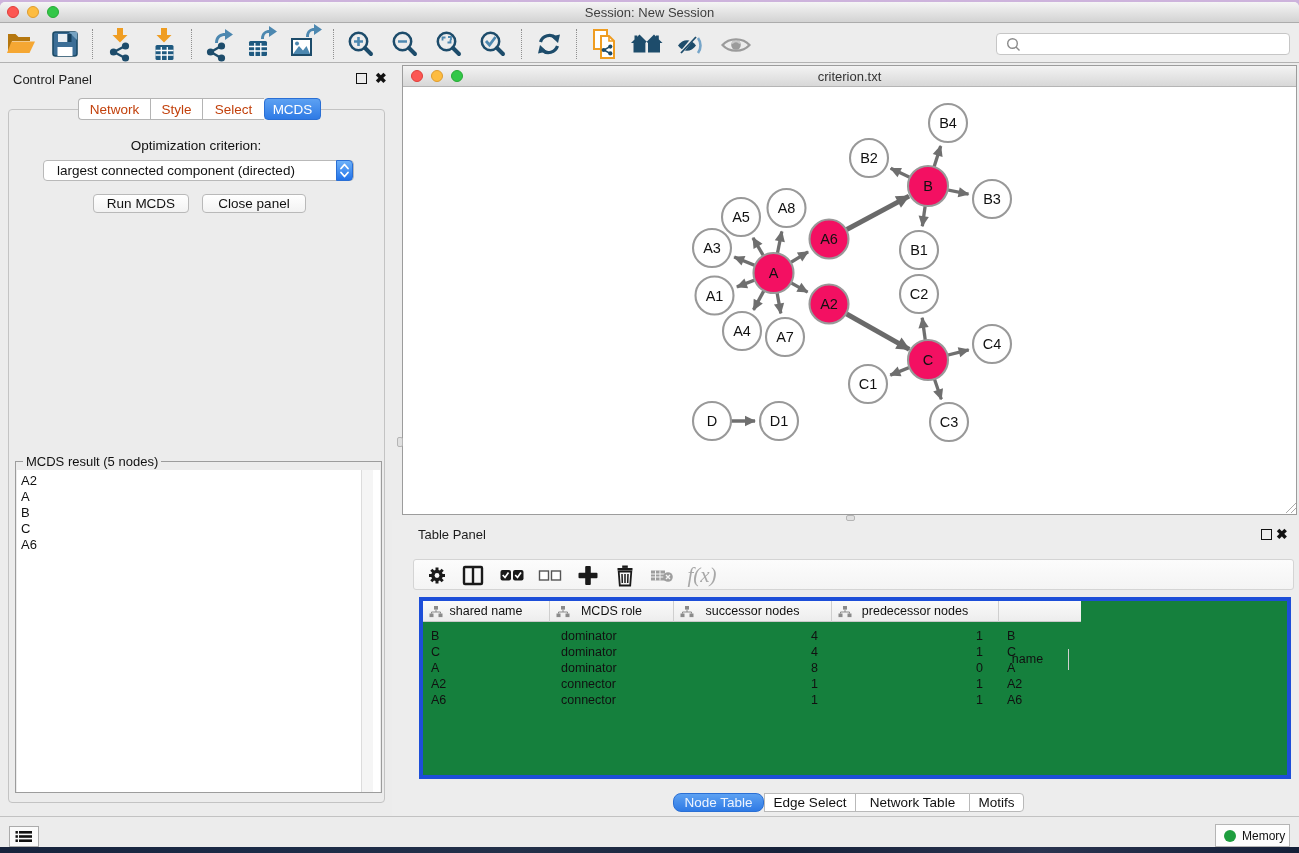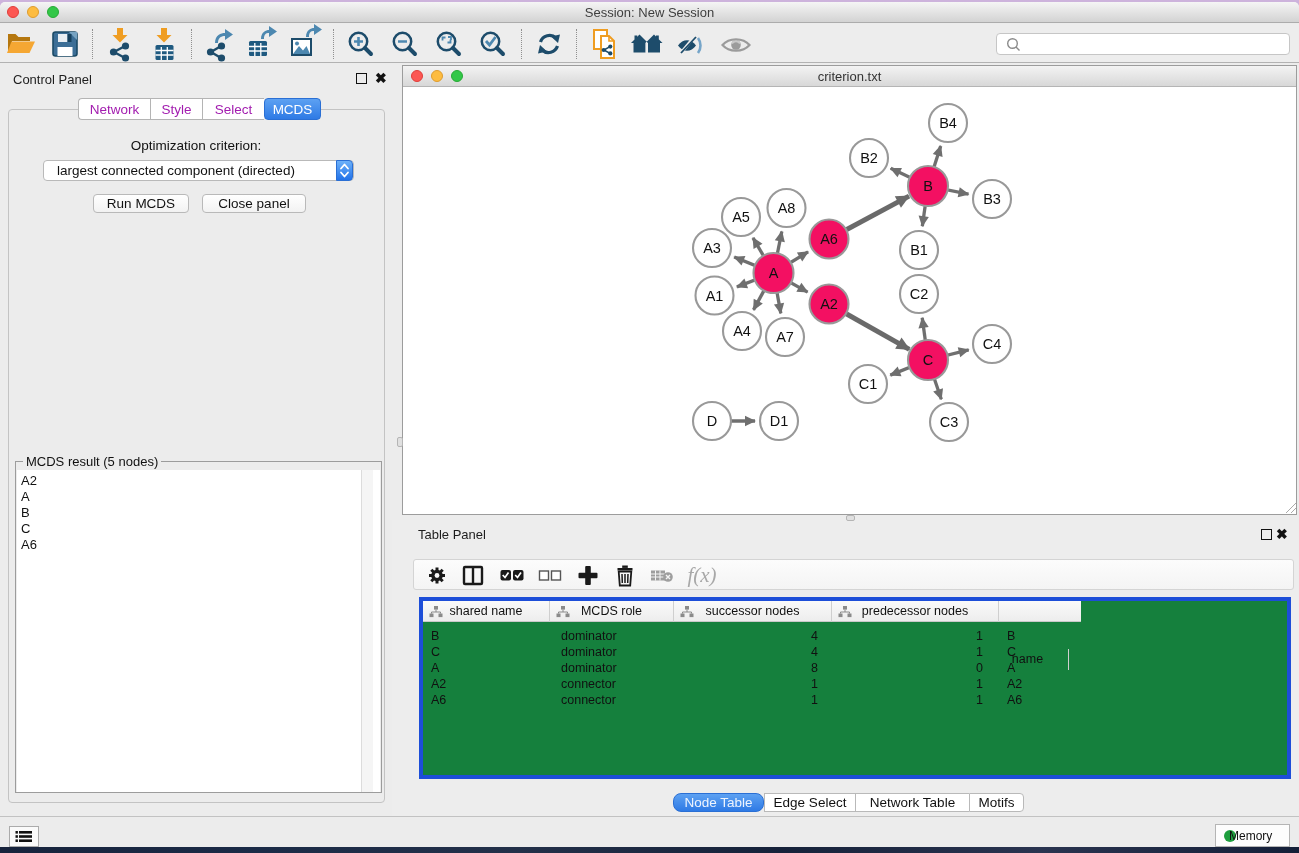--- a/index.html
+++ b/index.html
@@ -16,21 +16,21 @@
 #toolbar { position:absolute; left:0; top:22px; width:1299px; height:39px; background:#ededed; border-bottom:1px solid #b2b2b2; }
 .tsep { position:absolute; top:5px; height:30px; width:0; border-left:1px dotted #8f8f8f; }
 #searchbox { position:absolute; left:996px; top:9px; width:294px; height:22px; background:#fff; border:1px solid #c6c6c6; border-radius:4px; }
 
 #cpanel { position:absolute; left:0; top:62px; width:392px; height:752px; background:#ececec; }
 #cpanel .hdr { position:absolute; left:13px; top:8px; font-size:13px; color:#1d1d1d; }
 .sqicon { position:absolute; width:11px; height:11px; border:1.5px solid #111; top:9px; }
 .xicon  { position:absolute; top:6px; font-size:14px; font-weight:bold; color:#111; }
 #cp-inner { position:absolute; left:8px; top:45px; width:377px; height:694px; border:1px solid #c3c3c3; border-radius:4px; }
 #cp-tabs { position:absolute; left:78px; top:34px; height:22px; display:flex; }
-#cp-tabs .tab { height:22px; line-height:21px; font-size:13.5px; text-align:center; background:#fff; border:1px solid #b4b4b4; border-right:none; color:#a21caf; }
+#cp-tabs .tab { height:22px; line-height:21px; font-size:13.5px; text-align:center; background:#fff; border:1px solid #b4b4b4; border-right:none; color:#c2410c; }
 #cp-tabs .tab.first { border-radius:4px 0 0 4px; }
 #cp-tabs .tab.sel { background:linear-gradient(#5da1f2,#2e7ae5); color:#fff; border:1px solid #2a6fd4; border-radius:4px; }
 .optlabel { position:absolute; left:0; width:392px; top:74px; text-align:center; font-size:13.5px; color:#111; }
 #combo { position:absolute; left:43px; top:96px; width:311px; height:21px; background:#fff; border:1px solid #b9b9b9; border-radius:4px; }
 #combo .txt { position:absolute; left:13px; top:2px; font-size:13.5px; color:#111; }
 #combo .step { position:absolute; right:0; top:-1px; width:17px; height:21px; background:linear-gradient(#6db1f9,#2272e9); border-radius:0 4px 4px 0; border:1px solid #2a6fd4; }
 .btn { position:absolute; height:19px; background:linear-gradient(#ffffff,#f2f2f2); border:1px solid #b9b9b9; border-radius:4px; font-size:13.5px; color:#111; text-align:center; line-height:17px; }
 #fieldset { position:absolute; left:15px; top:397px; width:367px; height:332px; border:1px solid #9c9c9c; }
 #fieldset .legend { position:absolute; left:7px; top:-8px; background:#ececec; padding:0 3px; font-size:13px; color:#111; }
 #mlist { position:absolute; left:1px; top:8px; width:363px; height:322px; background:#fff; }
@@ -51,21 +51,21 @@
 .trow { position:absolute; font-size:12.5px; color:#111; height:16px; line-height:16px; }
 #btabs { position:absolute; display:flex; left:281px; top:273px; height:19px; }
 #btabs .tab { height:19px; line-height:18px; font-size:13.5px; text-align:center; background:#fff; border:1px solid #b9b9b9; border-right:none; color:#111; }
 #btabs .tab.sel { background:linear-gradient(#5da1f2,#2e7ae5); color:#eef4fe; border:1px solid #2a6fd4; border-radius:8px; }
 #btabs .tab.last { border-right:1px solid #b9b9b9; border-radius:0 4px 4px 0; }
 
 #statusbar { position:absolute; left:0; top:814px; width:1299px; height:31px; background:#ececec; border-top:1px solid #c2c2c2; }
 #listbtn { position:absolute; left:9px; top:9px; width:30px; height:21px; background:#fafafa; border:1px solid #ababab; }
 #membtn { position:absolute; left:1215px; top:7px; width:75px; height:23px; background:#fdfdfd; border:1px solid #b5b5b5; font-size:12px; color:#111; }
 #membtn .dot { position:absolute; left:8px; top:5px; width:12px; height:12px; border-radius:50%; background:#1e9e3e; }
-#membtn .t { position:absolute; left:13px; top:4px; }
+#membtn .t { position:absolute; left:26px; top:4px; }
 #deskbottom { position:absolute; left:0; top:847px; width:1299px; height:6px;
   background:linear-gradient(90deg,#17233c,#1b2b47 20%,#233049 40%,#16223a 60%,#2a3450 80%,#141f38); }
 </style>
 </head>
 <body>
 <div id="deskbottom"></div>
 <div id="win">
   <div id="titlebar">
     <div class="tl" style="left:7px;  background:#fc5753; border:0.5px solid #df3e3a;"></div>
     <div class="tl" style="left:27px; background:#fdbc40; border:0.5px solid #de9c2e;"></div>

